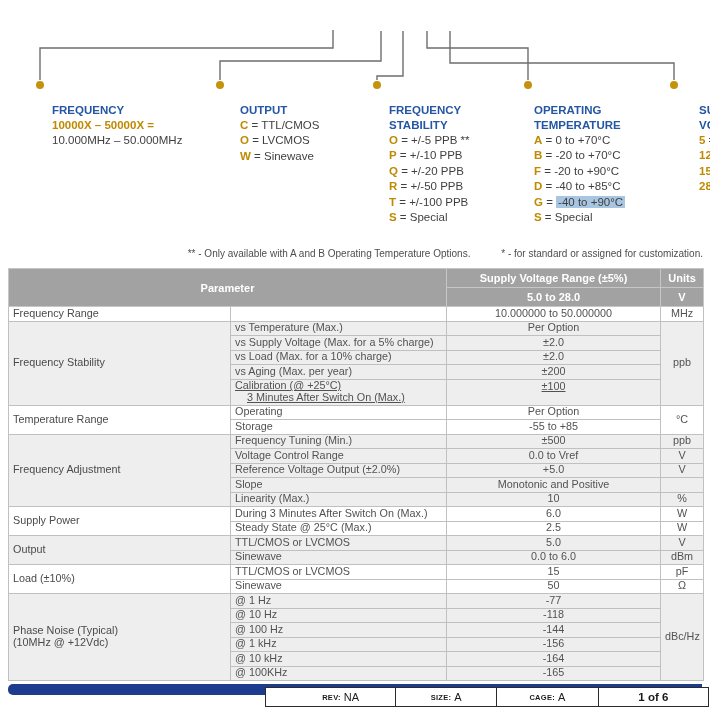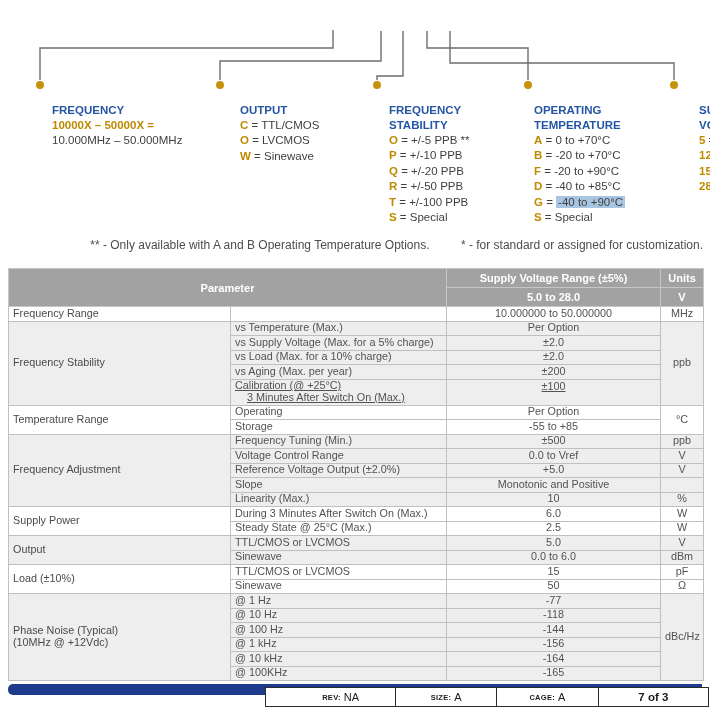--- a/index.html
+++ b/index.html
@@ -26,21 +26,21 @@
   .col-supply-voltage{left:655px;top:103px;}
   .col-title{color:#2456a4;font-weight:bold;font-size:11.5px;line-height:15px;}
   .plain-line.gold{color:#bf8a00;font-weight:bold;}
   .plain-line.dark{color:#3f3f3f;}
   .opt .code{color:#bf8a00;font-weight:bold;}
   .opt .eq{color:#3f3f3f;}
   .opt .val{color:#3f3f3f;}
   .opt .val.hl{background:#a8c6e2;padding:0 2px;}
 
   
-  .footnotes{position:absolute;left:8px;top:238px;width:695px;text-align:right;font-size:12px;color:#4d4d4d;white-space:nowrap;}
+  .footnotes{position:absolute;left:8px;top:248px;width:695px;text-align:right;font-size:10px;color:#4d4d4d;white-space:nowrap;}
   .footnotes .note2{margin-left:28px;}
 
   
   .spec-table-wrap{position:absolute;left:8px;top:268px;width:695px;}
   table.spec{border-collapse:collapse;width:695px;table-layout:fixed;font-size:10.8px;color:#525252;border:1.5px solid #8a8a8a;}
   table.spec th{background:#a2a2a2;color:#ffffff;font-weight:bold;font-size:11px;border:1px solid #c6c6c6;padding:0;}
   table.spec thead tr{height:19px;}
   table.spec td{border:1px solid #c0c0c0;padding:0 4px;line-height:1.1;overflow:hidden;}
   table.spec tr.group-start td{border-top:1px solid #8f8f8f;}
   table.spec tr.shade td{background:#eeeeee;}
@@ -313,17 +313,17 @@
     </div>
     <div class="fcell fc-size">
       <span class="lbl">SIZE:</span>
       <span class="val">A</span>
     </div>
     <div class="fcell fc-cage">
       <span class="lbl">CAGE:</span>
       <span class="val">A</span>
     </div>
     <div class="fcell fc-page page-cell">
-      <span class="val">7 of 3</span>
+      <span class="val">1 of 6</span>
     </div>
   </div>
 
 </div>
 
 </body></html>

